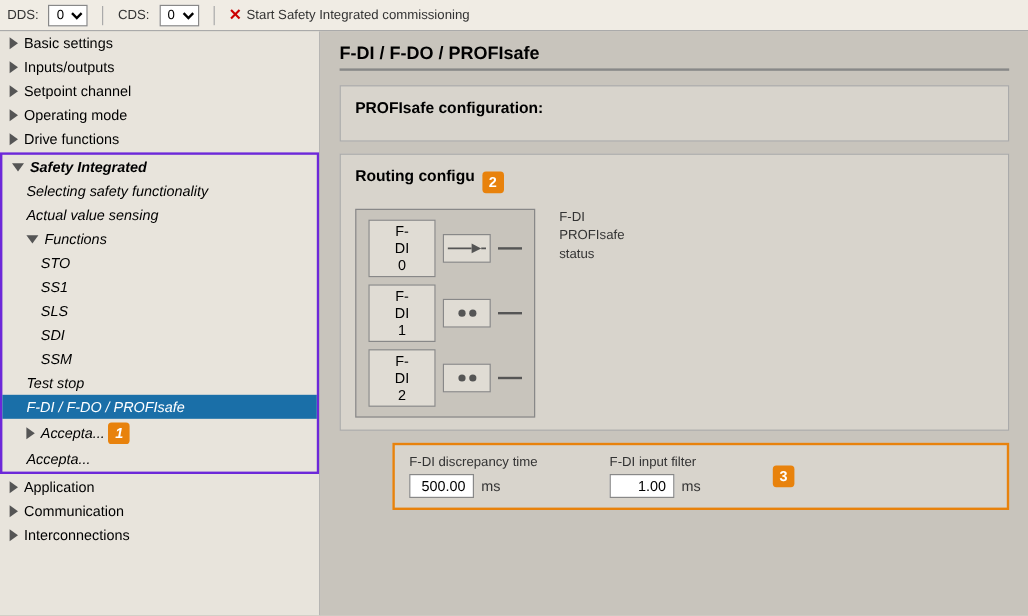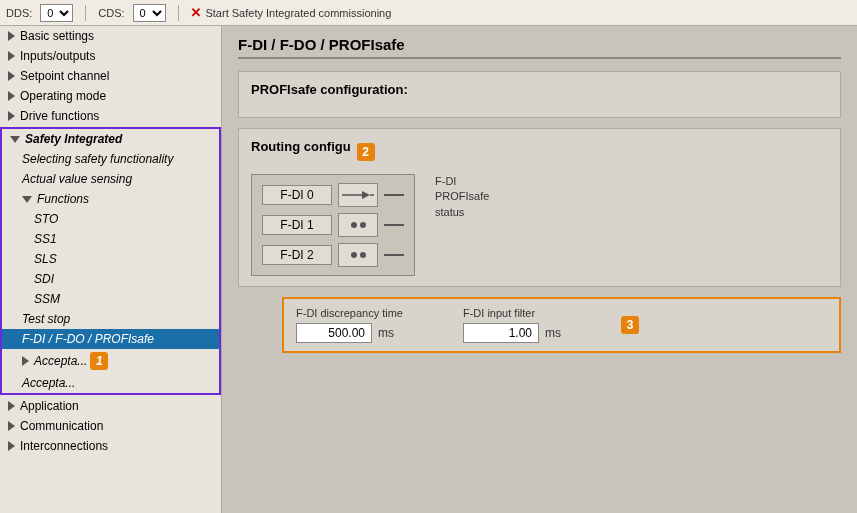--- a/index.html
+++ b/index.html
@@ -54,21 +54,21 @@
 
     
     .main-area {
       display: flex;
       flex: 1;
       overflow: hidden;
     }
 
     
     .sidebar {
-      width: 222px;
+      width: 267px;
       background: #e8e4dc;
       border-right: 1px solid #aaa;
       overflow-y: auto;
       flex-shrink: 0;
     }
     .sidebar-item {
       padding: 3px 4px 3px 8px;
       cursor: pointer;
       color: #000;
       display: flex;
@@ -209,23 +209,23 @@
       gap: 6px;
     }
     .fdi-row {
       display: flex;
       align-items: center;
       gap: 6px;
     }
     .fdi-label-box {
       border: 1px solid #888;
       background: #e0dcd4;
-      padding: 2px 0;
-      font-size: 12px;
-      width: 70px;
+      padding: 2px 18px;
+      font-size: 12px;
+      width: 56px;
       text-align: center;
     }
     .fdi-connector {
       width: 36px;
       height: 22px;
       border: 1px solid #888;
       background: #e0dcd4;
       display: flex;
       align-items: center;
       justify-content: center;
@@ -278,21 +278,21 @@
     .filter-input-row {
       display: flex;
       align-items: center;
       gap: 6px;
     }
     .filter-input {
       border: 1px solid #888;
       background: #fff;
       padding: 2px 6px;
       font-size: 12px;
-      width: 76px;
+      width: 54px;
       text-align: right;
     }
     .filter-unit {
       font-size: 12px;
       color: #333;
     }
 
     
     ::-webkit-scrollbar { width: 12px; height: 12px; }
     ::-webkit-scrollbar-track { background: #d4d0c8; }

